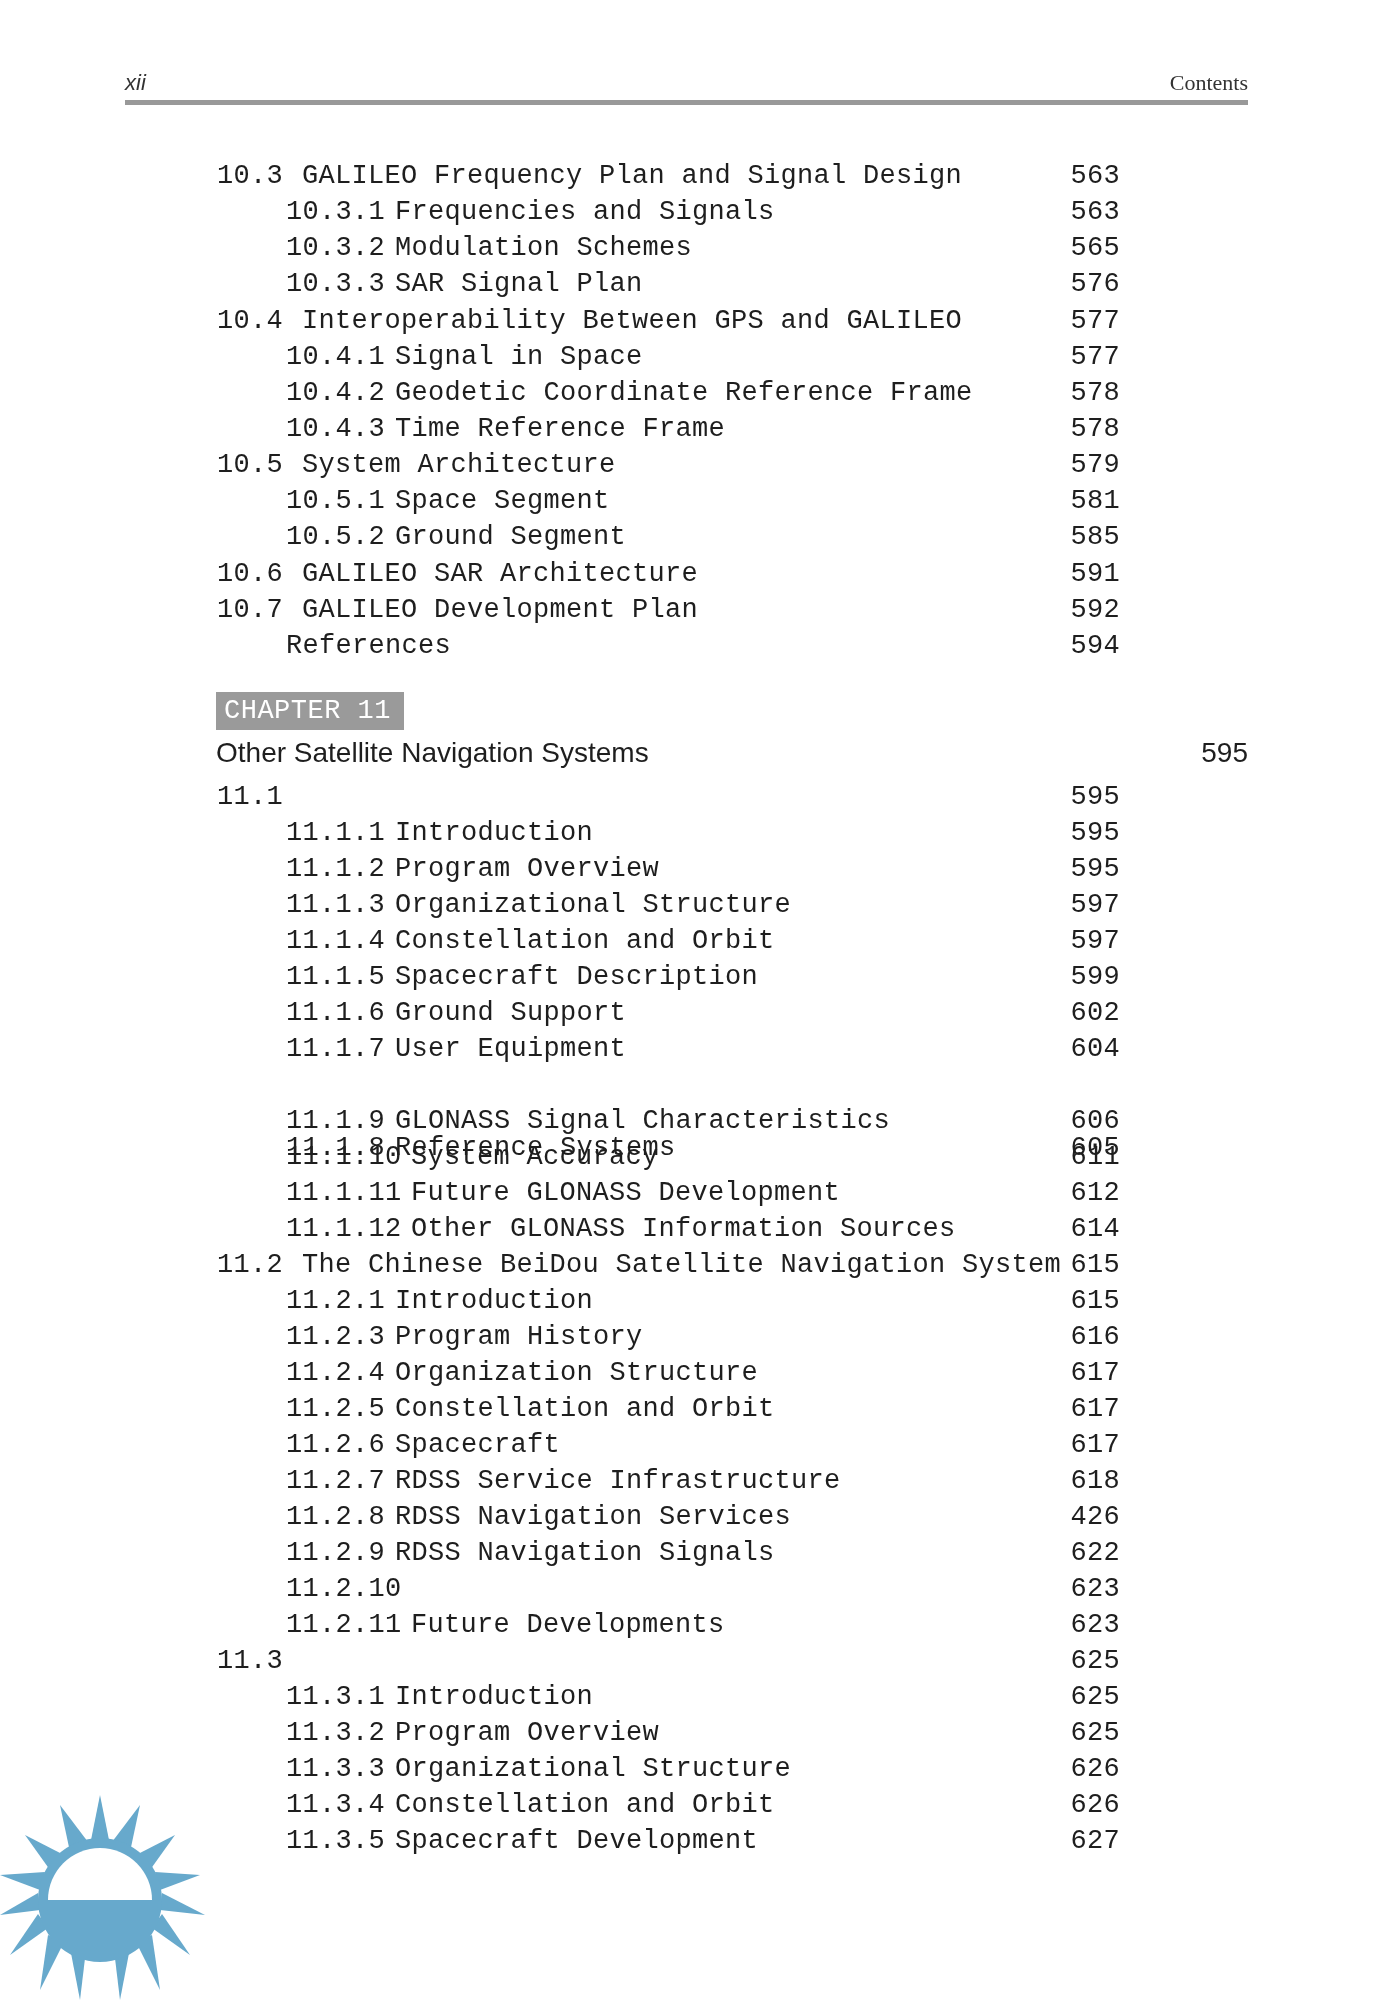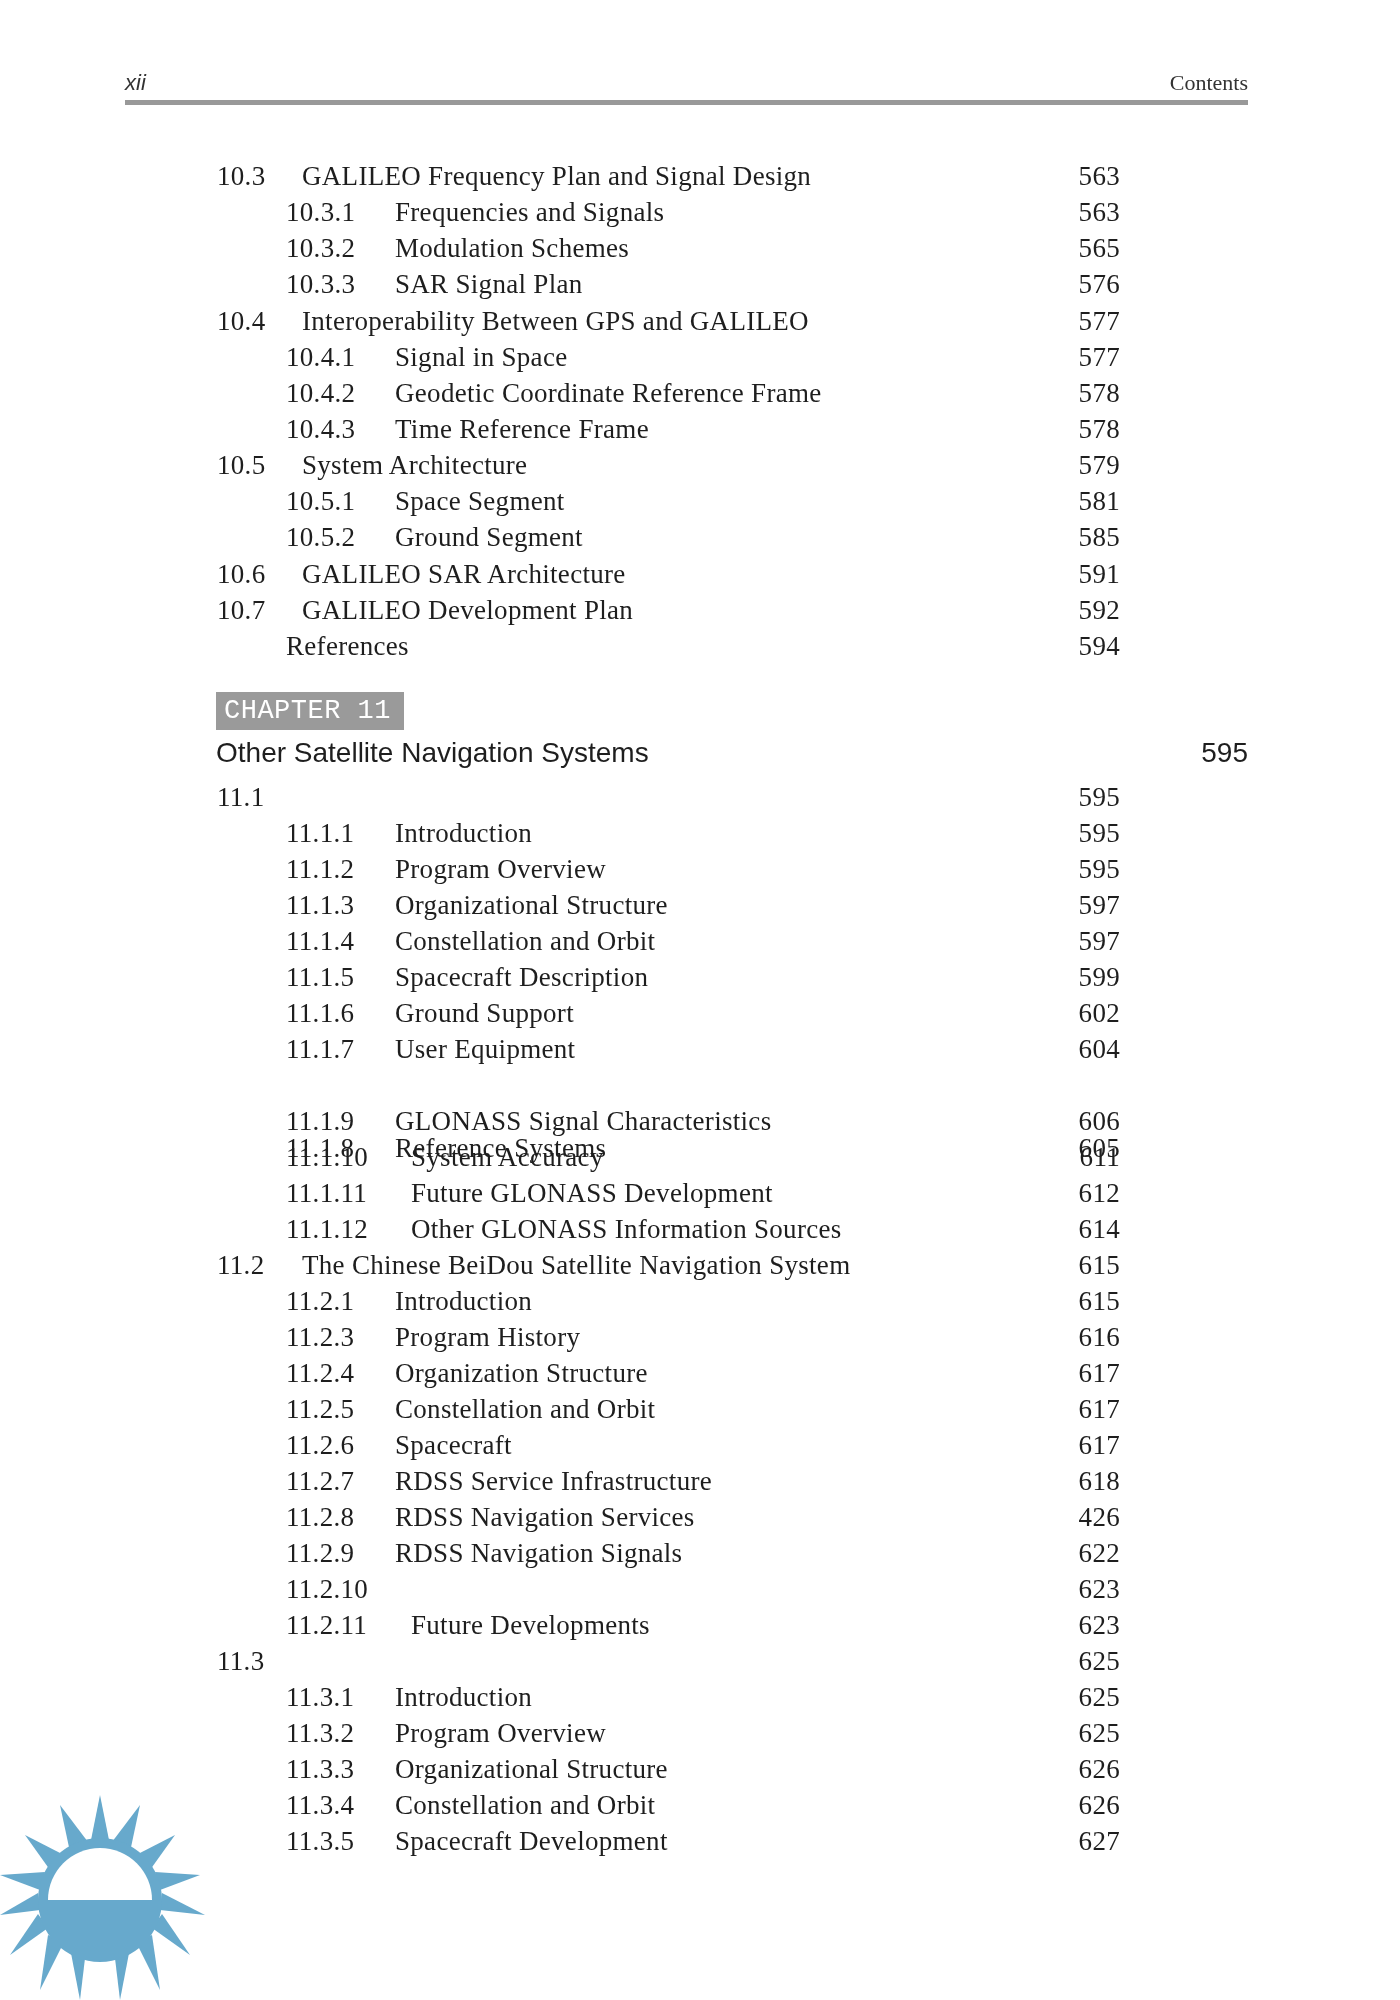--- a/index.html
+++ b/index.html
@@ -2,21 +2,21 @@
 <html><head>
 <meta charset="utf-8">
 <style>
   html, body { margin:0; padding:0; }
   body { width:1400px; height:2000px; background:#ffffff; position:relative; overflow:hidden; color:#1e1e1e; }
   .header { position:absolute; left:125px; top:70px; width:1123px; height:34px; }
   .hdr-left { position:absolute; left:0; top:0; font-family:"Liberation Sans", sans-serif; font-style:italic; font-size:22px; color:#333; }
   .hdr-right { position:absolute; right:0; top:0; font-family:Liberation Serif, serif; font-size:22px; color:#333; }
   .hdr-rule { position:absolute; left:125px; top:100px; width:1123px; height:5px; background:#999999; }
   .toc { position:absolute; left:0; top:0; width:1400px; }
-  .row { position:absolute; left:0; width:1272px; height:36px; font-family:Liberation Serif, serif; font-size:27px; line-height:36px; letter-spacing:0.3px; }
+  .row { position:absolute; left:0; width:1272px; height:36px; font-family:Liberation Mono, monospace; font-size:27px; line-height:36px; letter-spacing:0.3px; }
   .row .num { position:absolute; white-space:nowrap; }
   .row .title { position:absolute; white-space:nowrap; }
   .row .page { position:absolute; right:152px; text-align:right; }
   .lvl1 .num { left:217px; }
   .lvl1 .title { left:302px; }
   .lvl2 .num { left:286px; }
   .lvl2 .title { left:395px; }
   .lvl2.wide .title { left:411px; }
   .lvl2.refs .title { left:286px; }
   .chapter-box { position:absolute; left:216px; top:692px; width:188px; height:38px; background:#9a9a9a; color:#ffffff; font-family:Liberation Mono, monospace; font-size:27px; line-height:38px; padding-left:8px; box-sizing:border-box; letter-spacing:0.5px; }

